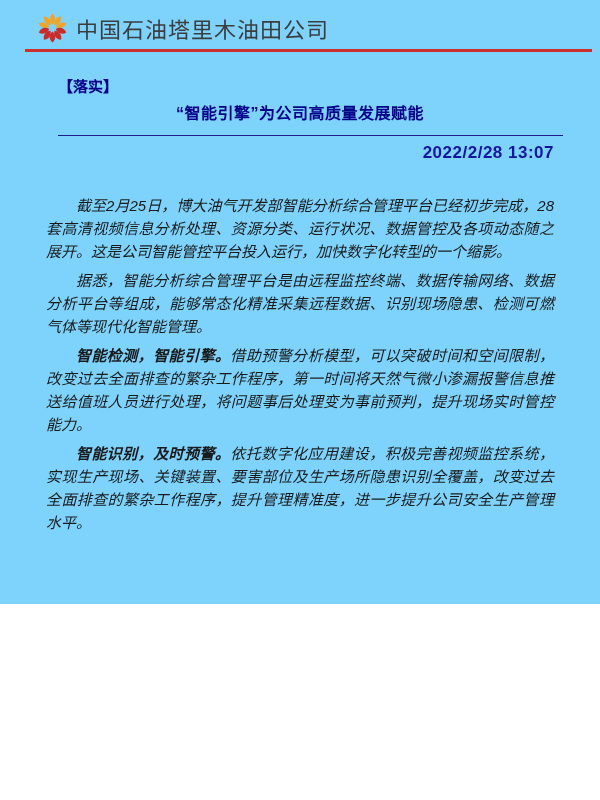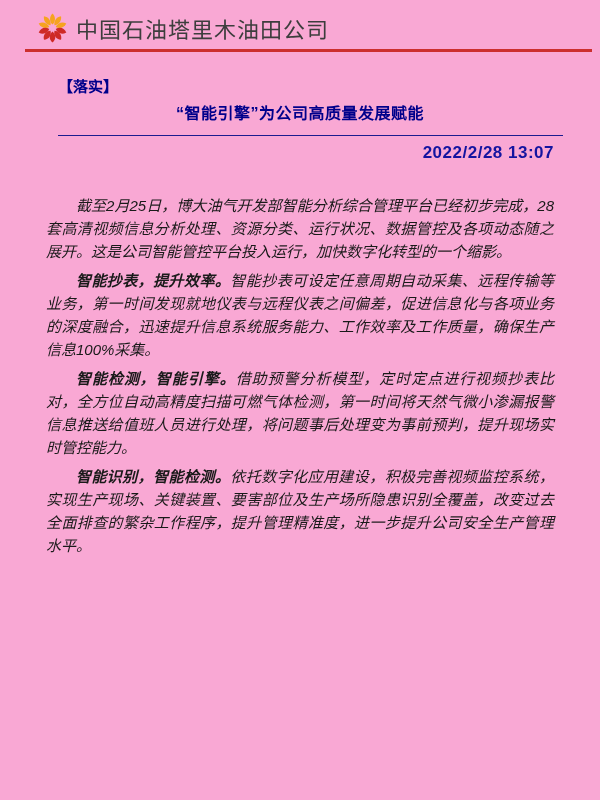--- a/index.html
+++ b/index.html
@@ -1,17 +1,17 @@
 <!DOCTYPE html>
 <html lang="zh-CN"><head>
 <meta charset="utf-8">
 <style>
   html, body { margin:0; padding:0; background:#fff; }
   body { font-family:"Liberation Sans", sans-serif; }
-  .page { position:relative; width:600px; height:800px; background:#f9a8d4; overflow:hidden; }
+  .page { position:relative; width:600px; height:604px; background:#7dd3fc; overflow:hidden; }
 
   
   .masthead { display:flex; align-items:center; gap:8px; padding:12px 0 0 37px; }
   .logo { flex:0 0 auto; display:block; }
   .company-name { font-size:22px; letter-spacing:1px; color:#3d3d3d; white-space:nowrap; }
   .red-divider { height:3px; background:#cc2f2e; margin:5px 0 0 25px; width:567px; }
 
   
   .content { padding:23px 46px 0 46px; }
   .section-tag { margin:0 0 4px 12px; font-size:15px; font-weight:bold; color:#00008b; }
@@ -58,20 +58,20 @@
     <div class="section-tag">【落实】</div>
 
     <h1 class="title">“智能引擎”为公司高质量发展赋能</h1>
 
     <hr class="title-divider">
 
     <div class="date">2022/2/28 13:07</div>
 
     <article class="article">
       <p><b class="lead"></b><span>截至2月25日，博大油气开发部智能分析综合管理平台已经初步完成，28套高清视频信息分析处理、资源分类、运行状况、数据管控及各项动态随之展开。这是公司智能管控平台投入运行，加快数字化转型的一个缩影。</span></p>
-      <p><b class="lead">智能抄表，提升效率。</b><span>智能抄表可设定任意周期自动采集、远程传输等业务，第一时间发现就地仪表与远程仪表之间偏差，促进信息化与各项业务的深度融合，迅速提升信息系统服务能力、工作效率及工作质量，确保生产信息100%采集。</span></p>
-      <p><b class="lead">智能检测，智能引擎。</b><span>借助预警分析模型，定时定点进行视频抄表比对，全方位自动高精度扫描可燃气体检测，第一时间将天然气微小渗漏报警信息推送给值班人员进行处理，将问题事后处理变为事前预判，提升现场实时管控能力。</span></p>
-      <p><b class="lead">智能识别，智能检测。</b><span>依托数字化应用建设，积极完善视频监控系统，实现生产现场、关键装置、要害部位及生产场所隐患识别全覆盖，改变过去全面排查的繁杂工作程序，提升管理精准度，进一步提升公司安全生产管理水平。</span></p>
+      <p><b class="lead"></b><span>据悉，智能分析综合管理平台是由远程监控终端、数据传输网络、数据分析平台等组成，能够常态化精准采集远程数据、识别现场隐患、检测可燃气体等现代化智能管理。</span></p>
+      <p><b class="lead">智能检测，智能引擎。</b><span>借助预警分析模型，可以突破时间和空间限制，改变过去全面排查的繁杂工作程序，第一时间将天然气微小渗漏报警信息推送给值班人员进行处理，将问题事后处理变为事前预判，提升现场实时管控能力。</span></p>
+      <p><b class="lead">智能识别，及时预警。</b><span>依托数字化应用建设，积极完善视频监控系统，实现生产现场、关键装置、要害部位及生产场所隐患识别全覆盖，改变过去全面排查的繁杂工作程序，提升管理精准度，进一步提升公司安全生产管理水平。</span></p>
 
     </article>
 
   </main>
 </div>
 
 </body></html>

